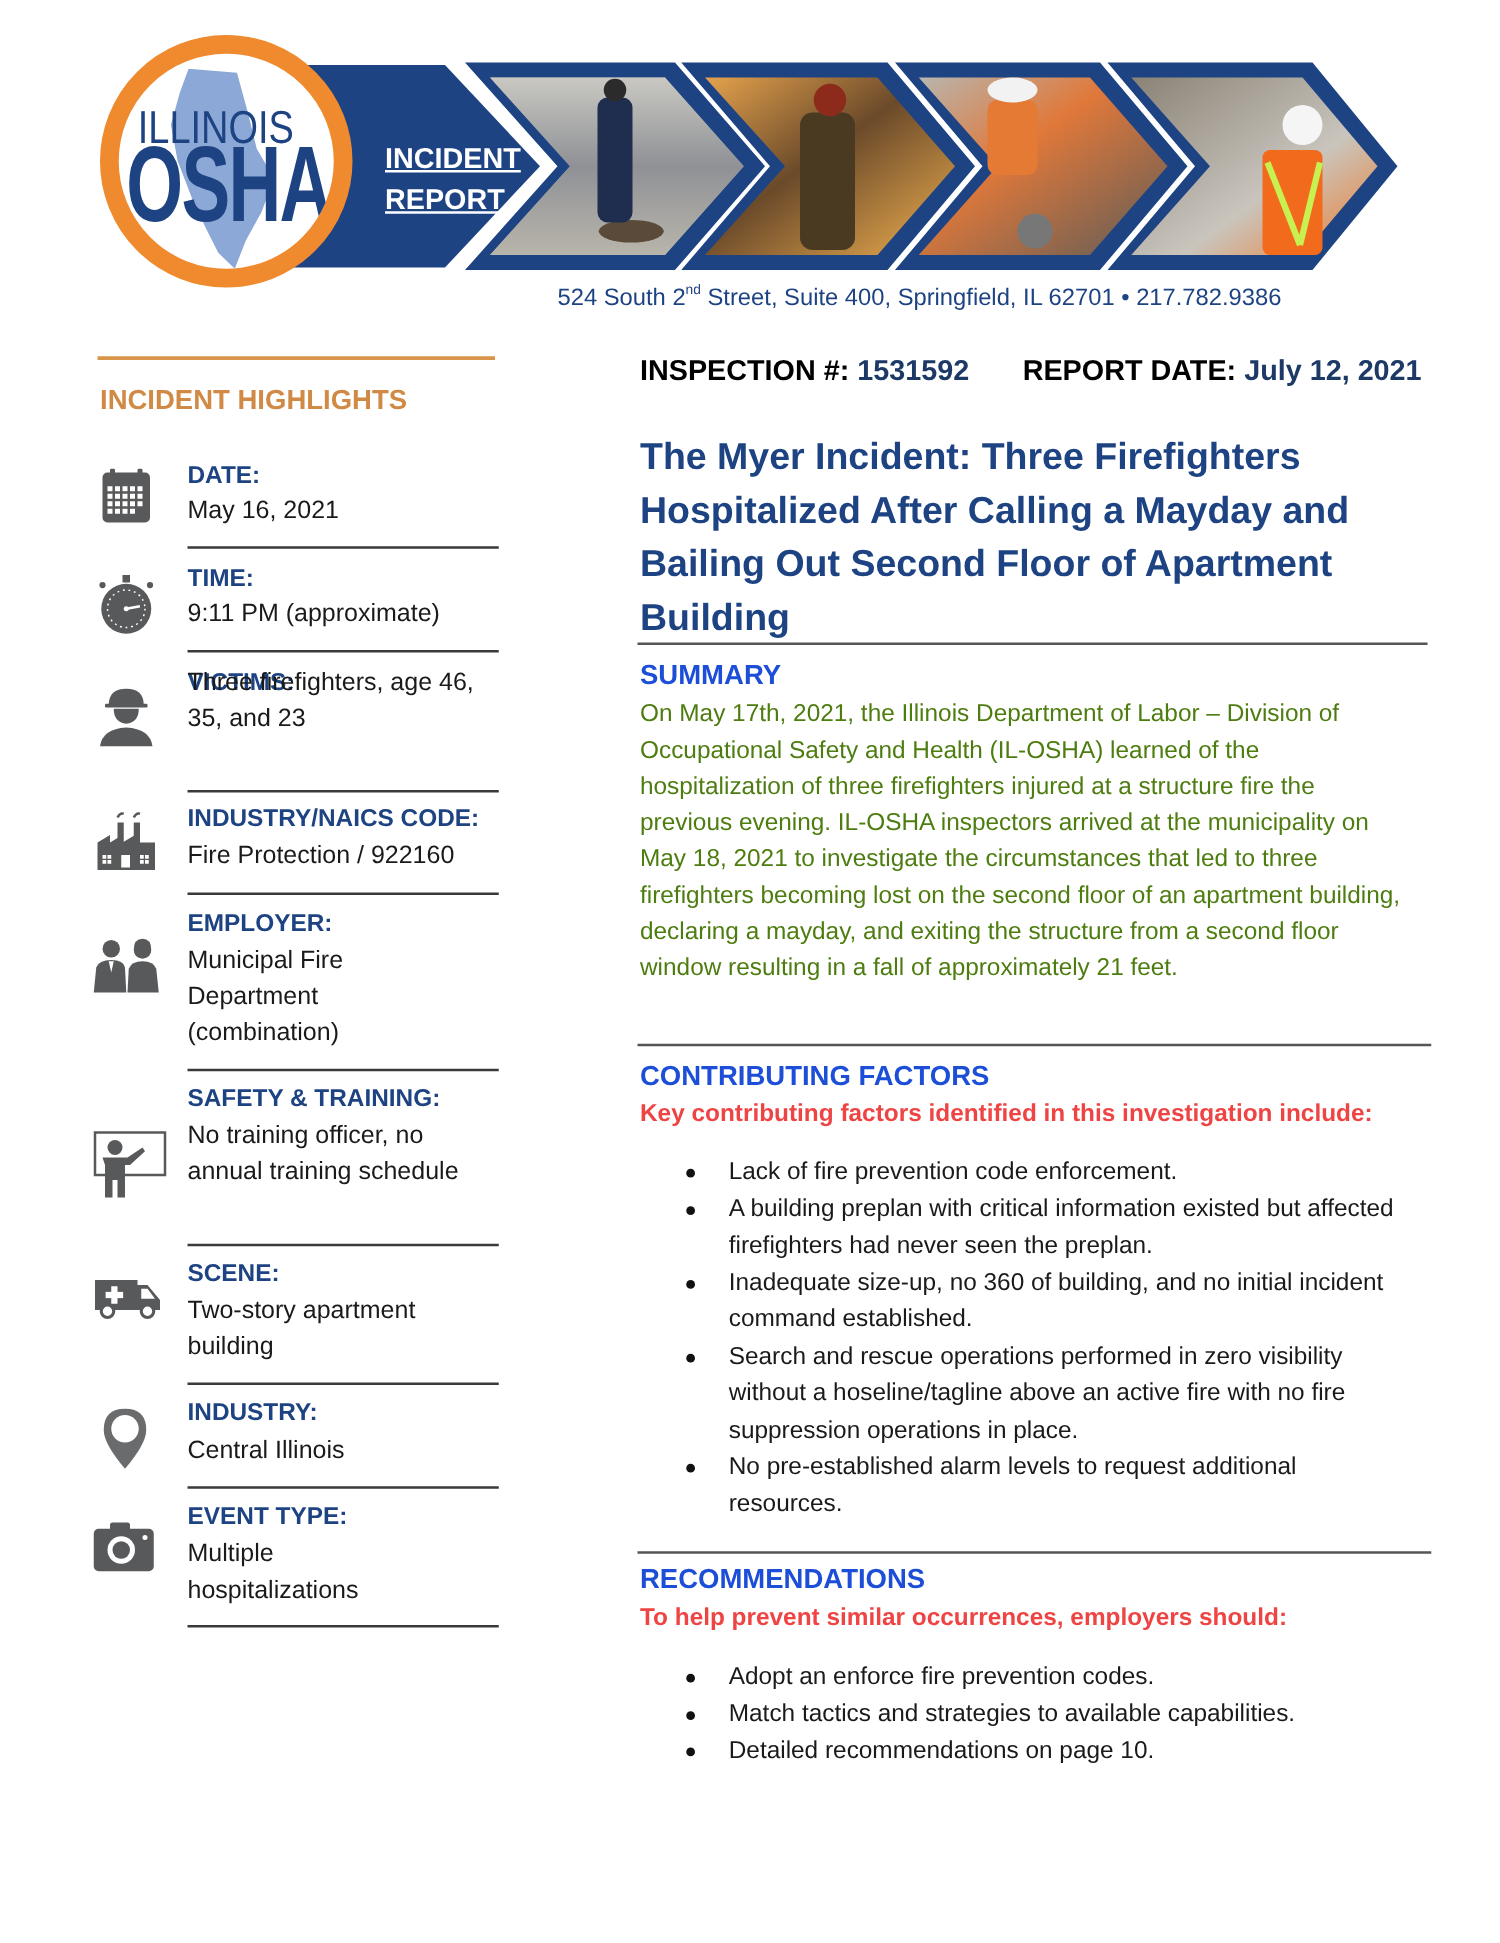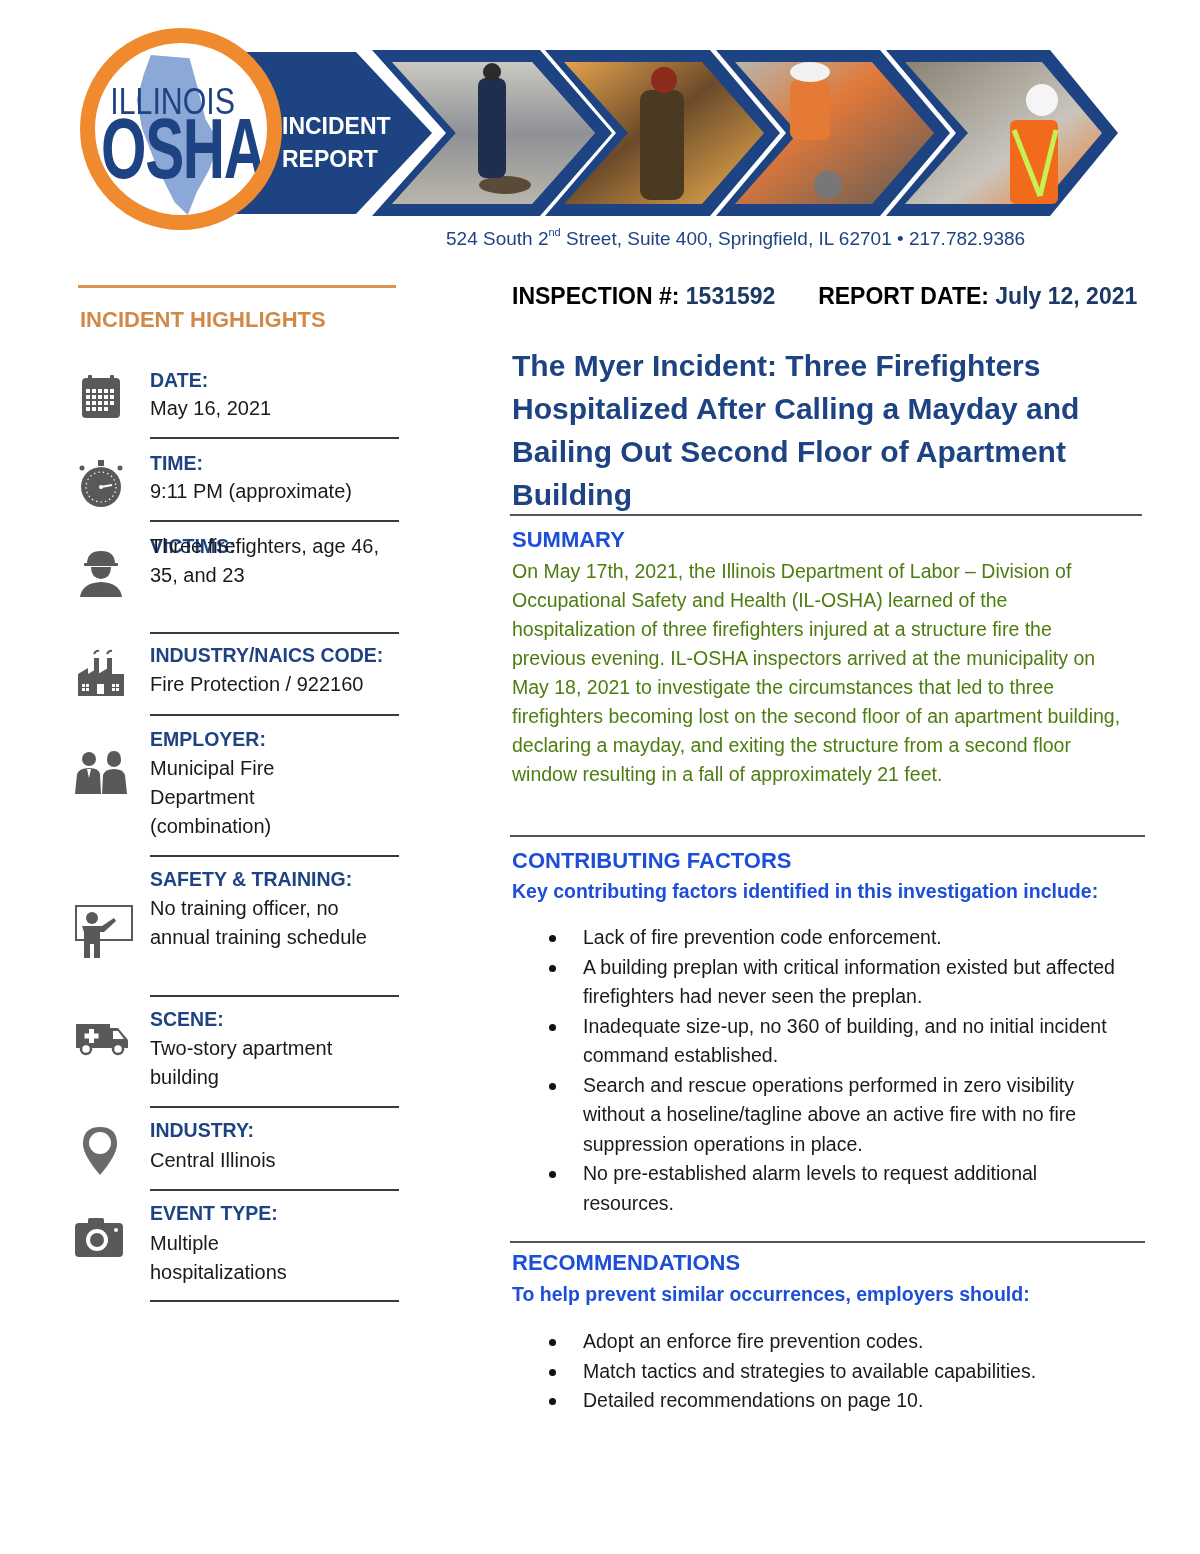--- a/index.html
+++ b/index.html
@@ -10,21 +10,21 @@
   .banner { position: absolute; left: 0; top: 0; width: 1200px; height: 232px; }
   .banner svg { position: absolute; left: 0; top: 0; }
   .logo-ring { position: absolute; left: 80px; top: 28px; width: 202px; height: 202px; border-radius: 50%;
                background: #ffffff; border: 15px solid #ef8a2e; overflow: hidden; z-index: 3; }
   .logo-state { position: absolute; left: 40px; top: 12px; width: 88px; height: 160px; background: #8ca8d6;
                 clip-path: polygon(18% 0, 62% 2%, 72% 22%, 80% 40%, 96% 55%, 84% 72%, 70% 86%, 60% 100%, 45% 92%, 34% 80%, 22% 66%, 8% 46%, 2% 28%, 10% 12%); }
   .logo-illinois { position: absolute; left: 12px; top: 38px; width: 160px; text-align: center; font-size: 37px;
                    color: #1d4383; letter-spacing: 0px; transform: scaleX(0.82); transform-origin: left top; font-weight: normal; z-index: 2; }
   .logo-osha { position: absolute; left: 6px; top: 62px; width: 200px; font-size: 86px; font-weight: bold; color: #1d4383;
                transform: scaleX(0.68); transform-origin: left top; letter-spacing: -2px; z-index: 2; line-height: 1; }
-  .banner-title { position: absolute; left: 282px; top: 110px; color: #ffffff; font-weight: bold; font-size: 23px; line-height: 33px; z-index: 4; }
+  .banner-title { position: absolute; left: 308px; top: 110px; color: #ffffff; font-weight: bold; font-size: 23px; line-height: 33px; z-index: 4; text-decoration: underline; }
 
   .address { position: absolute; left: 446px; top: 228px; font-size: 19px; color: #1d4383; white-space: nowrap; }
   .address sup { font-size: 11px; position: relative; top: -2px; }
 
   
   .left { position: absolute; left: 0; top: 0; }
   .hl-topline { position: absolute; left: 78px; top: 285px; width: 318px; height: 3px; background: #d9954a; }
   .hl-heading { position: absolute; left: 80px; top: 307px; font-size: 22px; font-weight: bold; color: #d08a45; white-space: nowrap; text-align: center; }
   .hl-item { position: absolute; left: 0; width: 420px; }
   .hl-icon { position: absolute; left: 74px; width: 54px; height: 54px; }
@@ -36,21 +36,21 @@
   .meta { position: absolute; left: 512px; top: 283px; font-size: 23px; font-weight: bold; white-space: nowrap; }
   .meta .k { color: #000000; }
   .meta .v { color: #1d3a66; }
   .meta .gap { display: inline-block; width: 30px; }
 
   .title { position: absolute; left: 512px; top: 344px; width: 630px; font-size: 30px; font-weight: bold; color: #1d4383; line-height: 43px; }
   .rule-r { position: absolute; left: 510px; height: 2px; background: #555555; }
 
   .sec-head { position: absolute; left: 512px; font-size: 22px; font-weight: bold; color: #1d4ed8; white-space: nowrap; }
   .para { position: absolute; left: 512px; width: 610px; font-size: 19.5px; line-height: 29px; color: #4d7c0f; }
-  .intro { position: absolute; left: 512px; font-size: 19.5px; font-weight: bold; color: #1d4ed8; white-space: nowrap; }
+  .intro { position: absolute; left: 512px; font-size: 19.5px; font-weight: bold; color: #ef4444; white-space: nowrap; }
 
   ul.bullets { position: absolute; left: 512px; width: 620px; list-style: none; }
   ul.bullets li { position: relative; padding-left: 71px; font-size: 19.5px; line-height: 29.5px; color: #1a1a1a; }
   ul.bullets li::before { content: ""; position: absolute; left: 37px; top: 12px; width: 7px; height: 7px; border-radius: 50%; background: #111; }
 </style>
 </head>
 <body>
 
 <div class="banner">
   <svg width="1200" height="232" viewBox="0 0 1200 232">

